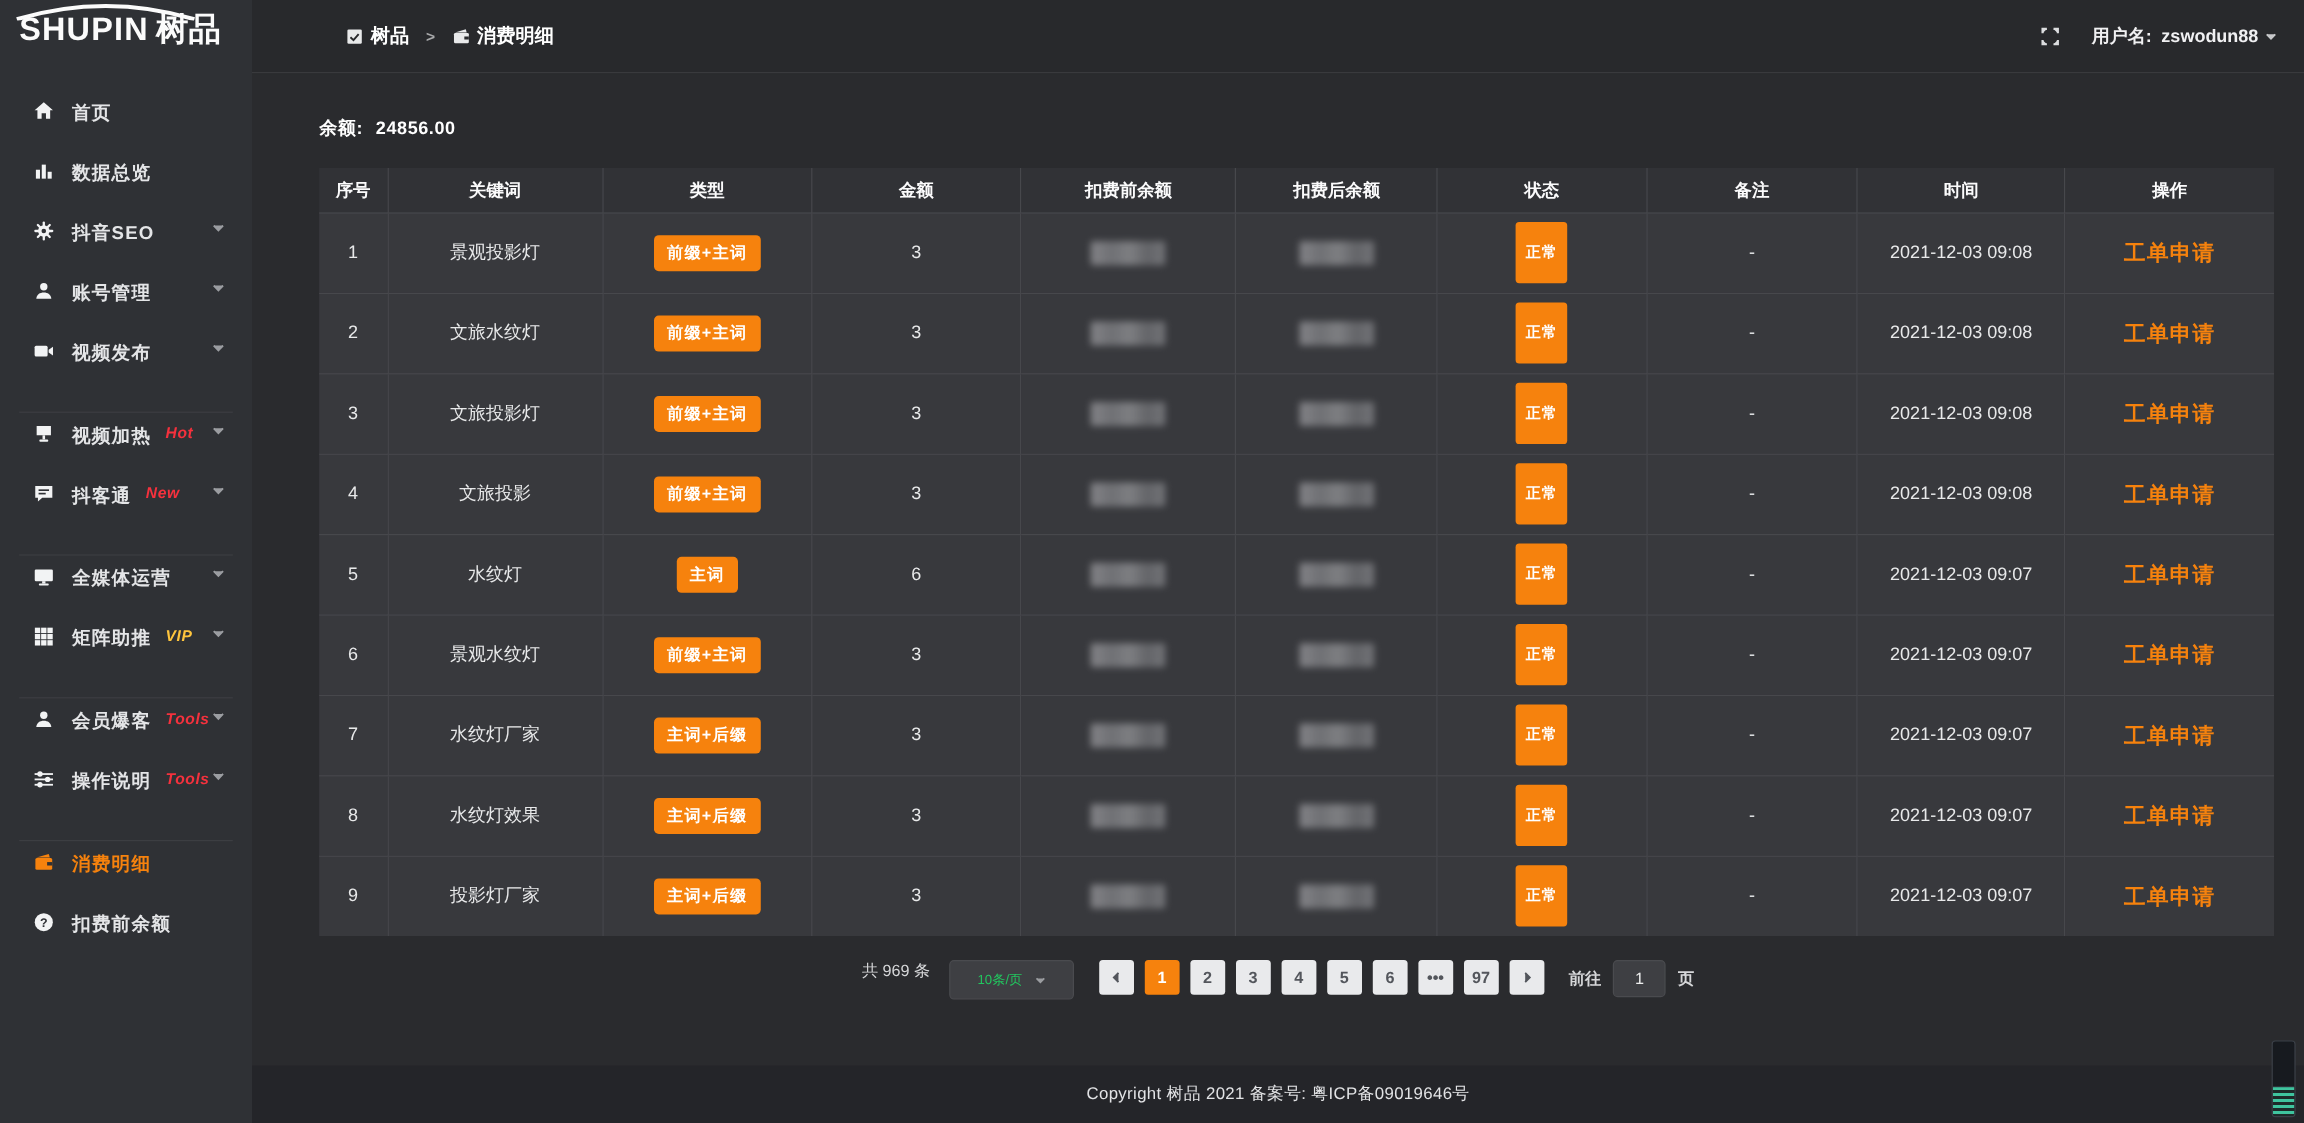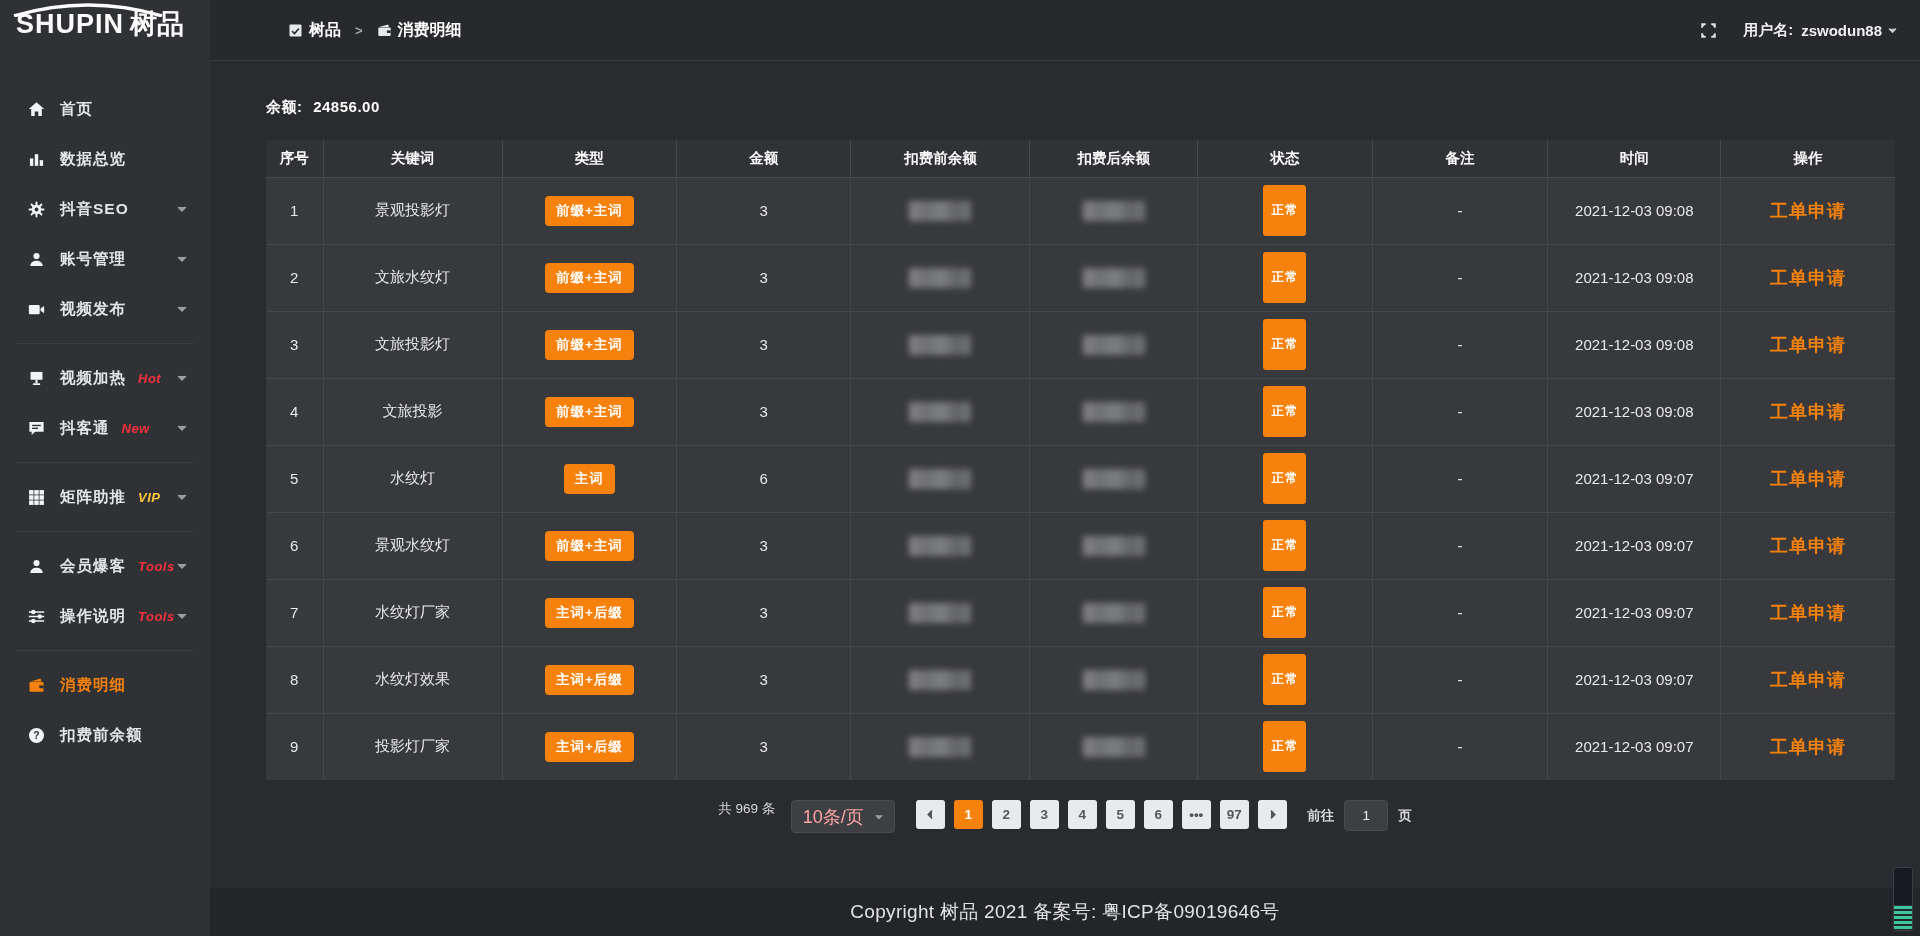--- a/index.html
+++ b/index.html
@@ -15,21 +15,21 @@
   .sidebar {
     position:absolute; left:0; top:0; width:210px; height:936px;
     background:#2f3135; z-index:3;
   }
   .logo { position:relative; height:62px; padding:6px 0 0 16px; white-space:nowrap; }
   .logo-arc { position:absolute; left:12px; top:3px; width:152px; height:14px; }
   .logo-en { font-size:27px; font-weight:bold; letter-spacing:1px; color:#fbfbfb; }
   .logo-cn { font-size:27px; font-weight:bold; color:#fbfbfb; margin-left:6px; }
   .menu { padding-top:22px; }
   .side-item {
-    position:relative; height:50px; display:flex; align-items:center;
+    position:relative; height:50px; display:flex; 
     padding-left:28px; cursor:pointer; color:#e4e5e7;
   }
   .side-item .icn.main-ic { width:17px; height:17px; margin-right:15px; color:#f2f3f4; }
   .side-item .lbl { font-size:15.5px; font-weight:bold; letter-spacing:1px; }
   .side-item .tag { font-size:13px; font-weight:bold; font-style:italic; margin-left:12px; letter-spacing:.5px; }
   .side-item .chev { position:absolute; right:22px; width:12px; height:12px; color:#9b9da1; }
   .side-item.active, .side-item.active .icn.main-ic { color:#f6820d; }
   .side-divider { height:1px; background:#3c3e42; margin:9px 16px; }
 
   
@@ -86,21 +86,21 @@
   
   .pagination {
     position:absolute; left:0; right:0; top:738px; height:34px;
     display:flex; align-items:flex-start; justify-content:center;
   }
   .total-text { font-size:13.5px; color:#d6d7d9; margin-right:16px; }
   .size-select {
     width:104px; height:33px; background:#3e3f43; border:1px solid #4a4b4f; border-radius:4px;
     display:flex; align-items:center; justify-content:center; cursor:pointer; margin-right:16px;
   }
-  .size-select .sel-lbl { font-size:18px; color:#fca5a5; margin-right:10px; }
+  .size-select .sel-lbl { font-size:11px; color:#22c55e; margin-right:10px; }
   .size-select .icn { width:10px; height:10px; color:#9b9da1; }
   .page-btns { display:flex; align-items:center; }
   .pg-btn {
     min-width:29px; height:29px; margin:0 4.5px; border-radius:3px; background:#e9eaec;
     color:#53565c; font-size:13.5px; font-weight:bold; display:flex; align-items:center;
     justify-content:center; cursor:pointer; padding:0 4px;
   }
   .pg-btn.active { background:#f6820d; color:#ffffff; }
   .pg-btn .icn { width:11px; height:11px; }
   .goto { display:flex; align-items:center; margin-left:16px; }
@@ -108,21 +108,21 @@
   .goto-input {
     width:44px; height:31px; margin:0 10px; background:#3e3f43; border:1px solid #4a4b4f;
     border-radius:4px; color:#eceded; font-size:13.5px; text-align:center; outline:none;
   }
 
   
   .footer {
     position:absolute; left:0; right:0; bottom:0; height:48px; background:#242529;
     display:flex; align-items:center; justify-content:center;
   }
-  .footer-text { font-size:19px; color:#e2e3e5; letter-spacing:.3px; }
+  .footer-text { font-size:14px; color:#e2e3e5; letter-spacing:.3px; }
 
   
   .float-widget {
     position:absolute; right:7px; bottom:5px; width:20px; height:64px; z-index:5;
     background:#171a1f; border:1px solid #3b4048; border-radius:3px; overflow:hidden; cursor:pointer;
   }
   .float-widget .fw-top { height:38px; border-bottom:1px solid #2c313a; }
   .float-widget .fw-stripes {
     height:24px;
     background:repeating-linear-gradient(180deg,#3fc49e 0 2.5px,#1d2b29 2.5px 5px);
@@ -232,20 +232,35 @@
         </span>
         <span class="lbl">抖客通</span>
         <span class="tag" style="color: rgb(245, 49, 61);">New</span>
         <span class="icn chev">
           <svg viewBox="0 0 16 16" fill="none" stroke="currentColor" stroke-width="2">
             <path d="M2.8 5.3 8 10.7l5.2-5.4"></path>
           </svg>
         </span>
       </div>
       <div class="side-divider"></div>
+      <div class="side-item">
+        <span class="icn main-ic">
+          <svg viewBox="0 0 16 16">
+            <rect x="0.9" y="2.4" width="14.2" height="9.2" rx="1"></rect>
+            <rect x="6.7" y="11.6" width="2.6" height="1.9"></rect>
+            <rect x="4.1" y="13.4" width="7.8" height="1.5" rx="0.7"></rect>
+          </svg>
+        </span>
+        <span class="lbl">全媒体运营</span>
+        <span class="icn chev">
+          <svg viewBox="0 0 16 16" fill="none" stroke="currentColor" stroke-width="2">
+            <path d="M2.8 5.3 8 10.7l5.2-5.4"></path>
+          </svg>
+        </span>
+      </div>
       <div class="side-item">
         <span class="icn main-ic">
           <svg viewBox="0 0 16 16">
             <rect x="1" y="1" width="4.2" height="4.2"></rect>
             <rect x="5.9" y="1" width="4.2" height="4.2"></rect>
             <rect x="10.8" y="1" width="4.2" height="4.2"></rect>
             <rect x="1" y="5.9" width="4.2" height="4.2"></rect>
             <rect x="5.9" y="5.9" width="4.2" height="4.2"></rect>
             <rect x="10.8" y="5.9" width="4.2" height="4.2"></rect>
             <rect x="1" y="10.8" width="4.2" height="4.2"></rect>

